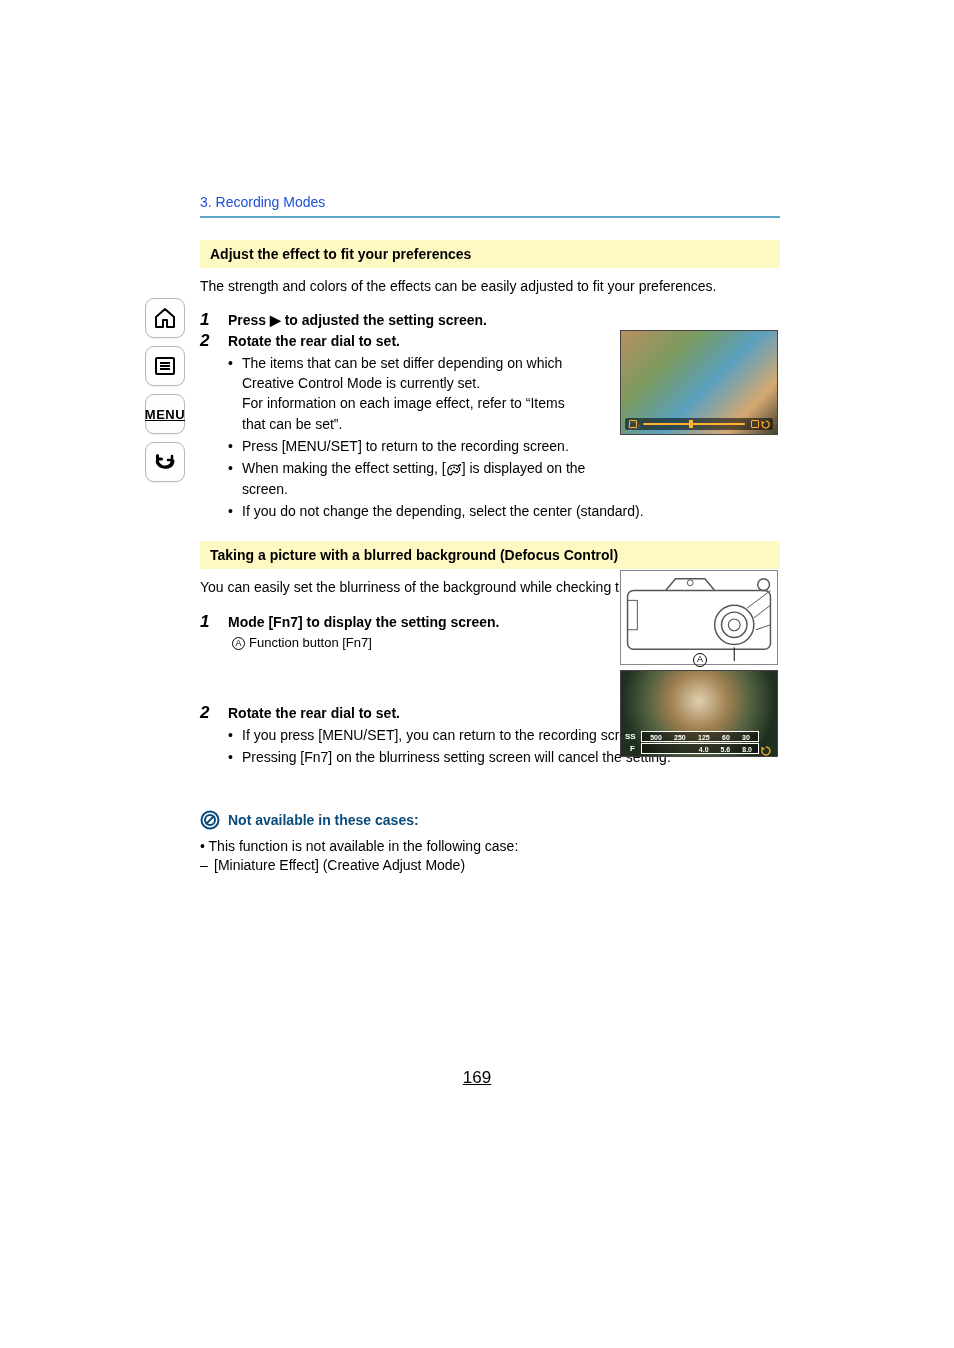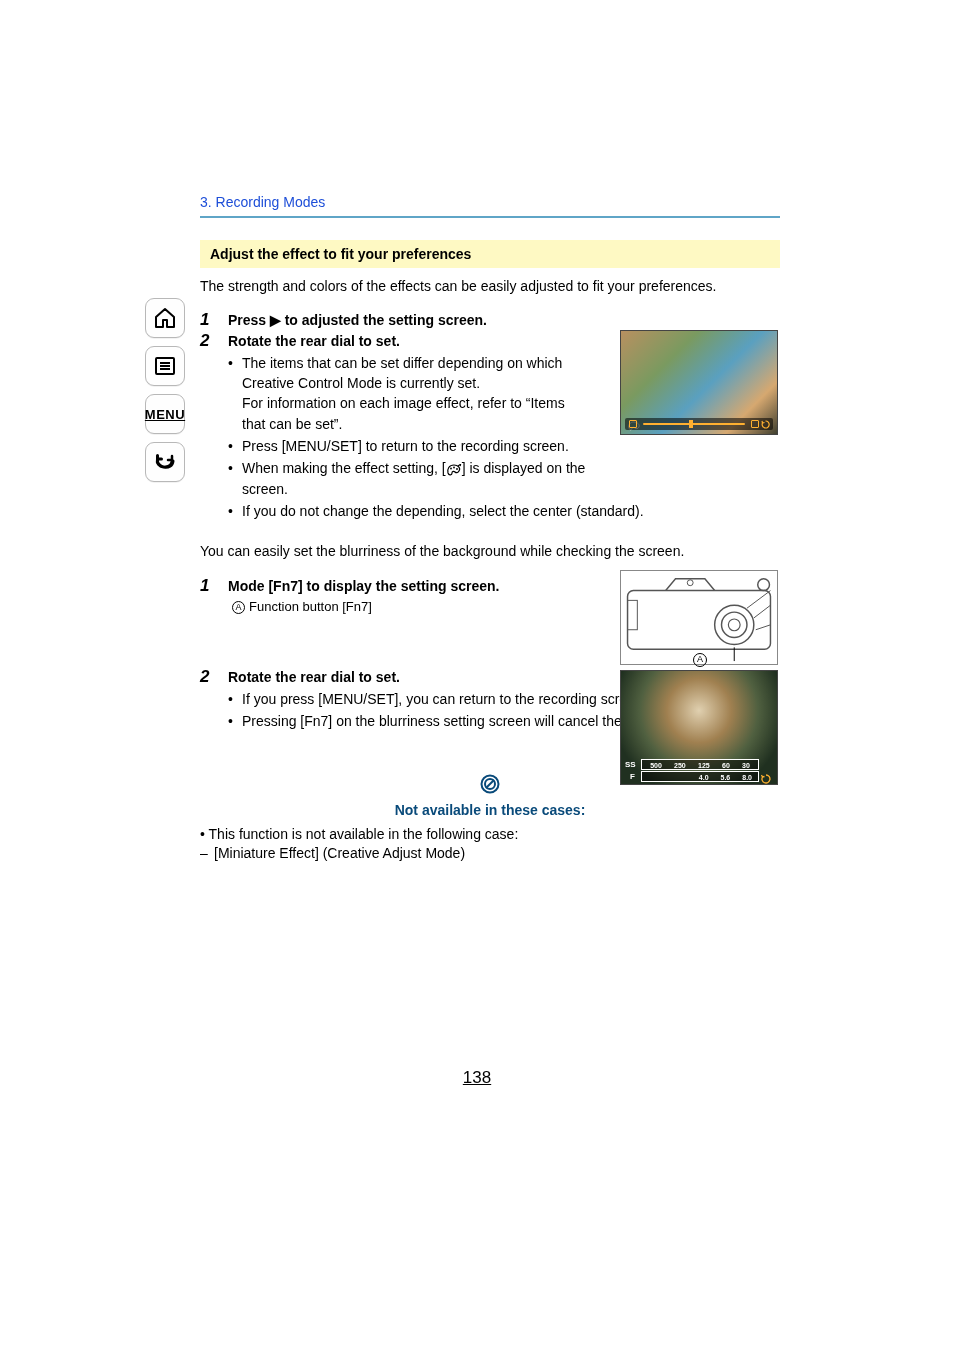--- a/index.html
+++ b/index.html
@@ -26,31 +26,31 @@
   .img1-bar .dot-l { width:12px; height:10px; margin-left:2px; display:flex; align-items:center; justify-content:center;}
   .img1-bar .dot-r { width:22px; height:10px; margin-right:2px; display:flex; align-items:center; justify-content:center; gap:2px;}
   .img1-bar .track { flex:1; height:2px; background:#ffb030; margin:0 4px; border-radius:1px; position:relative;}
   .img1-bar .thumb { position:absolute; left:45%; top:-3px; width:4px; height:8px; background:#ffb030; }
   .tiny-icon { width:8px; height:8px; border:1px solid #ffb030; border-radius:1px; }
   .palette-icon { position:absolute; bottom:5px; left:6px; width:14px; height:11px; color:#9aa0a6;}
   .img2 { left: 620px; top: 570px; width: 158px; height: 95px; background:#fff; border:1px solid #888;}
   .img2 svg { width:100%; height:100%; }
   .img2-label { position:absolute; left:693px; top:652px; font-size:11px; }
   .img2-circ { display:inline-flex; width:14px; height:14px; border:1px solid #000; border-radius:50%; align-items:center; justify-content:center; font-size:9px; line-height:1;}
-  .img3 { left: 620px; top: 670px; width: 158px; height: 115px; background: radial-gradient(circle at 50% 35%, #e0d0b0 0%, #a08050 30%, #506040 55%, #203020 80%); border:1px solid #444; filter:blur(0.2px);}
+  .img3 { left: 620px; top: 670px; width: 158px; height: 87px; background: radial-gradient(circle at 50% 35%, #e0d0b0 0%, #a08050 30%, #506040 55%, #203020 80%); border:1px solid #444; filter:blur(0.2px);}
   .img3-overlay { position:absolute; bottom:2px; left:2px; right:2px; height:26px; }
   .img3-ss { position:absolute; bottom:13px; left:2px; color:#fff; font-size:8px; font-weight:bold;}
   .img3-f { position:absolute; bottom:1px; left:7px; color:#fff; font-size:8px; font-weight:bold;}
   .img3-ssbox { position:absolute; bottom:12px; left:18px; width:118px; height:11px; border:1px solid #fff; background:rgba(0,0,0,0.5);}
   .img3-fbox { position:absolute; bottom:0px; left:18px; width:118px; height:11px; border:1px solid #fff; background:rgba(0,0,0,0.5);}
   .scale-row { display:flex; justify-content:space-around; font-size:7px; color:#fff; font-weight:bold; padding:0 2px; line-height:11px;}
   .scale-row.right { justify-content:flex-end; gap:12px; padding-right:6px;}
   .img3-icon-r { position:absolute; bottom:2px; right:3px; width:12px; height:10px;}
   .not-avail { margin-top: 40px; }
-  .not-avail-head { display:flex; align-items:center; gap:8px; font-weight:bold; font-size:14px; color:#094a7a; margin-bottom:6px;flex-direction:column;}
+  .not-avail-head { display:flex; align-items:center; gap:8px; font-weight:bold; font-size:14px; color:#094a7a; margin-bottom:6px;}
   .not-avail-icon { width:20px; height:20px; }
   .na-bullet { font-size:14px; line-height:1.5; }
   .na-sub { padding-left:14px; position:relative; font-size:14px;}
   .na-sub::before { content:"–"; position:absolute; left:0; }
   .page-num { position:absolute; left:0; right:0; bottom:260px; text-align:center; font-size:17px; text-decoration: underline;}
   
   .sidebar { position:absolute; left:145px; top:298px; width:46px; }
   .side-btn { width:40px; height:40px; border:1px solid #b8b8b8; border-radius:9px; background:#fefefe; margin-bottom:8px; display:flex; align-items:center; justify-content:center; box-shadow: 0 1px 0 rgba(0,0,0,0.05);}
   .side-btn svg { width:24px; height:24px; }
   .menu-text { font-size:13px; text-decoration:underline; font-weight:bold; letter-spacing:0.5px;}
@@ -138,20 +138,21 @@
             <div class="bullet-row">
                 <div class="bullet-dot">•</div>
                 <div class="bullet-text">If you do not change the depending, select the center (standard).</div>
               </div>
           </div>
         </div>
       </div>
     </div>
 
     <div style="height:18px"></div>
+    <div class="subhead">Taking a picture with a blurred background (Defocus Control)</div>
     <div class="paragraph">You can easily set the blurriness of the background while checking the screen.</div>
 
     <div class="steps">
       <div class="step-row" style="margin-bottom:50px;">
         <div class="step-num">1</div>
         <div class="step-body narrow-body">
           <span class="step-title">Mode [Fn7] to display the setting screen.</span>
           <div class="sub-caption"><span class="circ-a">A</span><span>Function button [Fn7]</span></div>
         </div>
       </div>
@@ -246,14 +247,14 @@
             <span>8.0</span>
       </div>
         </div>
       <div class="img3-icon-r"><svg viewBox="0 0 12 10">
             <path d="M6 1 A4 4 0 1 1 2.5 3" fill="none" stroke="#ffb030" stroke-width="1.3"></path>
             <path d="M1.5 1 L2.5 3 L4.5 2.5" fill="none" stroke="#ffb030" stroke-width="1.3"></path>
           </svg></div>
     </div>
   </div>
 
-  <div class="page-num"><span>138</span></div>
+  <div class="page-num"><span>169</span></div>
 </div>
 
 </body></html>

